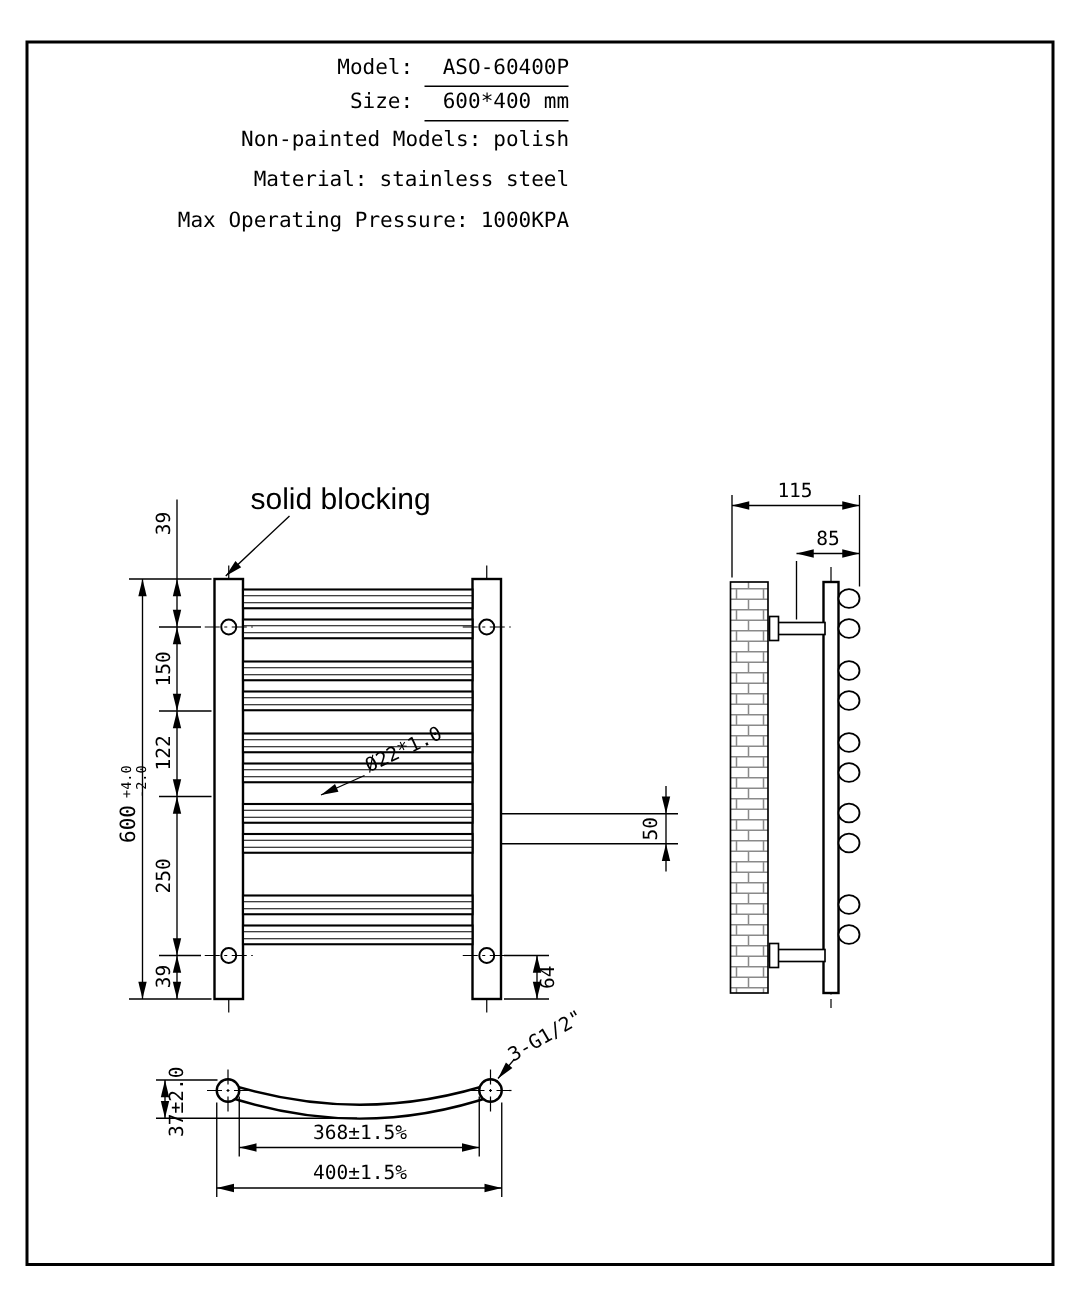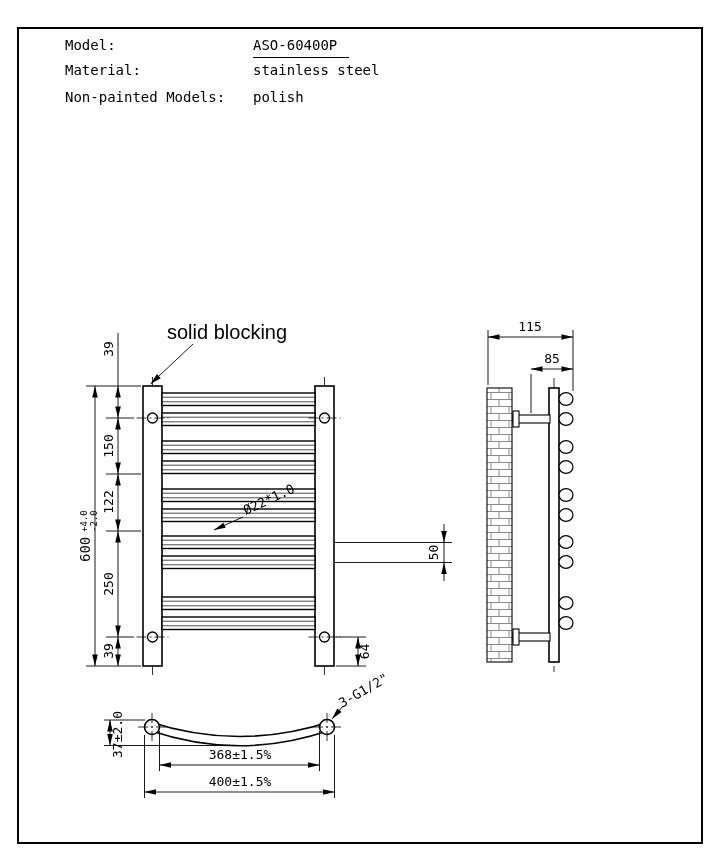--- a/index.html
+++ b/index.html
@@ -1,18 +1,18 @@
 <!DOCTYPE html>
 <html><head>
 <meta charset="utf-8">
 <style>
   html,body { margin:0; padding:0; background:#ffffff; }
   .page { position:relative; width:720px; height:867px; background:#fff; overflow:hidden;
           font-family:"DejaVu Sans Mono", monospace; color:#000; }
-  .specs { position:absolute; left:65px; top:34px; font-size:14px; }
+  .specs { position:absolute; left:65px; top:34px; font-size:14px;text-align:right; }
   .row { white-space:nowrap; }
   .r-a { height:23px; line-height:23px; }
   .r-b { height:27px; line-height:27px; }
   .lbl { display:inline-block; min-width:180px; margin-right:8px; }
   .val { display:inline-block; }
   .u   { border-bottom:1px solid #000; min-width:96px; }
   svg.draw { position:absolute; left:0; top:0; }
   .ln  { stroke:#000; stroke-width:1.6; fill:none; }
   .lnf { stroke:#000; stroke-width:1.6; fill:#fff; }
   .tn  { stroke:#000; stroke-width:0.9; fill:none; }
@@ -25,25 +25,31 @@
 </style>
 </head>
 <body>
 
 <div class="page">
 
   <div class="specs">
     <div class="row r-a">
       <span class="lbl">Model:</span><span class="val u">ASO-60400P</span>
     </div>
+    <div class="row r-a">
+      <span class="lbl">Size:</span><span class="val u">600*400 mm</span>
+    </div>
+    <div class="row r-b">
+      <span class="lbl">Non-painted Models:</span><span class="val">polish</span>
+    </div>
     <div class="row r-b">
       <span class="lbl">Material:</span><span class="val">stainless steel</span>
     </div>
     <div class="row r-b">
-      <span class="lbl">Non-painted Models:</span><span class="val">polish</span>
+      <span class="lbl">Max Operating Pressure:</span><span class="val">1000KPA</span>
     </div>
   </div>
 
   <svg class="draw" width="720" height="867" viewBox="0 0 720 867">
     <defs>
       <marker id="ae" markerWidth="14" markerHeight="8" refX="12.5" refY="4" orient="auto" markerUnits="userSpaceOnUse">
         <path d="M12.5,4 L1,1.2 L1,6.8 Z" fill="#000"></path>
       </marker>
       <marker id="as" markerWidth="14" markerHeight="8" refX="1.5" refY="4" orient="auto" markerUnits="userSpaceOnUse">
         <path d="M1.5,4 L13,1.2 L13,6.8 Z" fill="#000"></path>

